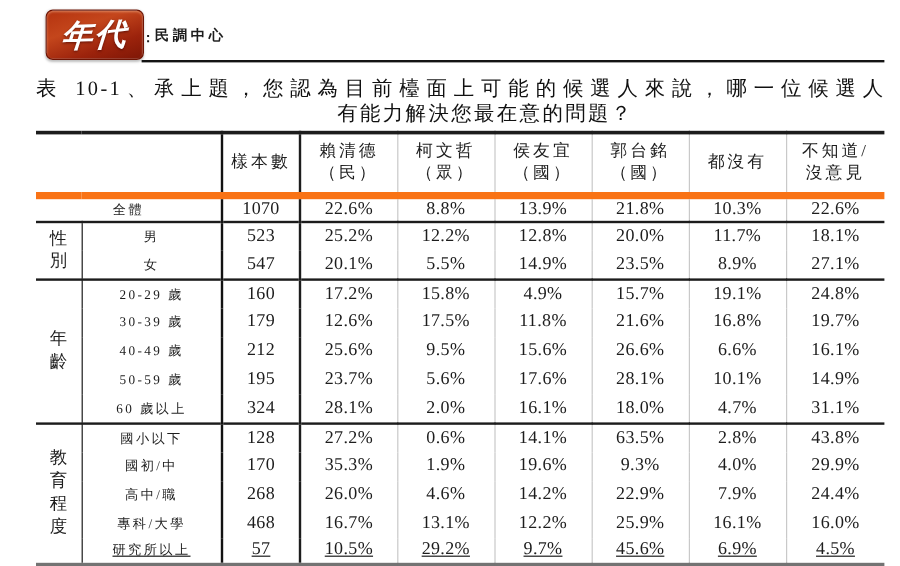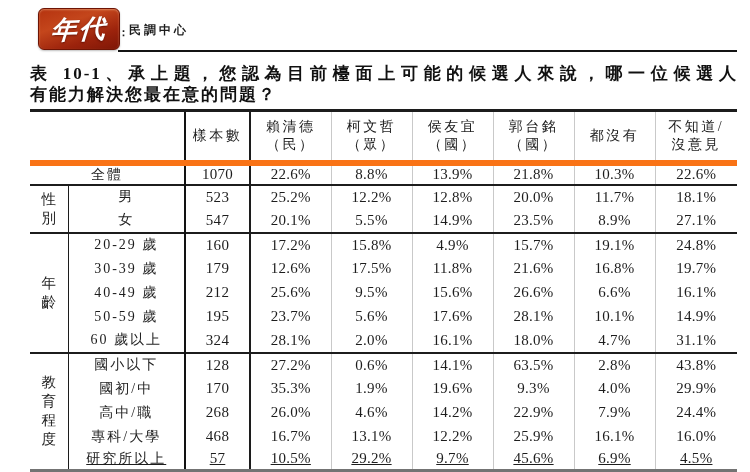--- a/index.html
+++ b/index.html
@@ -26,25 +26,25 @@
   .dept-band {
     position:absolute; left:118px; top:20px; width:619px; height:30px;
     border-bottom:2px solid #141414;
   }
   .dept-colon { font-size:11px; vertical-align:-2px; font-weight:700; }
   .dept-text { font-size:12px; font-weight:700; letter-spacing:3px; }
 
   
   .title {
     position:absolute; left:30px; top:63px; width:708px;
-    font-size:17px; font-weight:700; line-height:21px; letter-spacing:2px;
+    font-size:17px; font-weight:400; line-height:21px; letter-spacing:2px;
     color:#111;
   }
   .title .l1 { text-align:justify; text-align-last:justify; }
-  .title .l2 { text-align:left; }
+  .title .l2 { text-align:center;margin-left:41px; }
 
   
   table.poll {
     position:absolute; left:30px; top:109px; width:707px;
     border-collapse:collapse; table-layout:fixed;
     border-top:3px solid #1c1c1c;
     font-size:15px; color:#1d1d1d;
   }
   table.poll td { padding:0; text-align:center; vertical-align:middle; overflow:hidden; }
 
@@ -55,21 +55,21 @@
   tr.sep-heavy { border-bottom:7px solid #737373;text-decoration:underline; }
 
   td.c-group { border-right:1.6px solid #1c1c1c; }
   td.c-sub   { border-right:2.5px solid #121212; }
   td.c-n     { border-right:2px solid #1c1c1c; }
   td.c-d     { border-right:1px solid #c9c9c9; }
   td.c-dlast { border-right:none; }
 
   .hline { font-size:14px; letter-spacing:2.5px; line-height:18px; }
   .vchar { font-size:14.5px; line-height:19px; letter-spacing:0; }
-  .lbl   { font-size:14px; letter-spacing:2px; }
+  .lbl   { font-size:11px; letter-spacing:2px; }
   .num   { font-size:15px; letter-spacing:0.3px; }
 </style>
 </head>
 <body>
 
 <div class="logo">
   <span class="logo-text">年代</span>
 </div>
 <div class="dept-band">
   <span class="dept-colon">：</span><span class="dept-text">民調中心</span>

